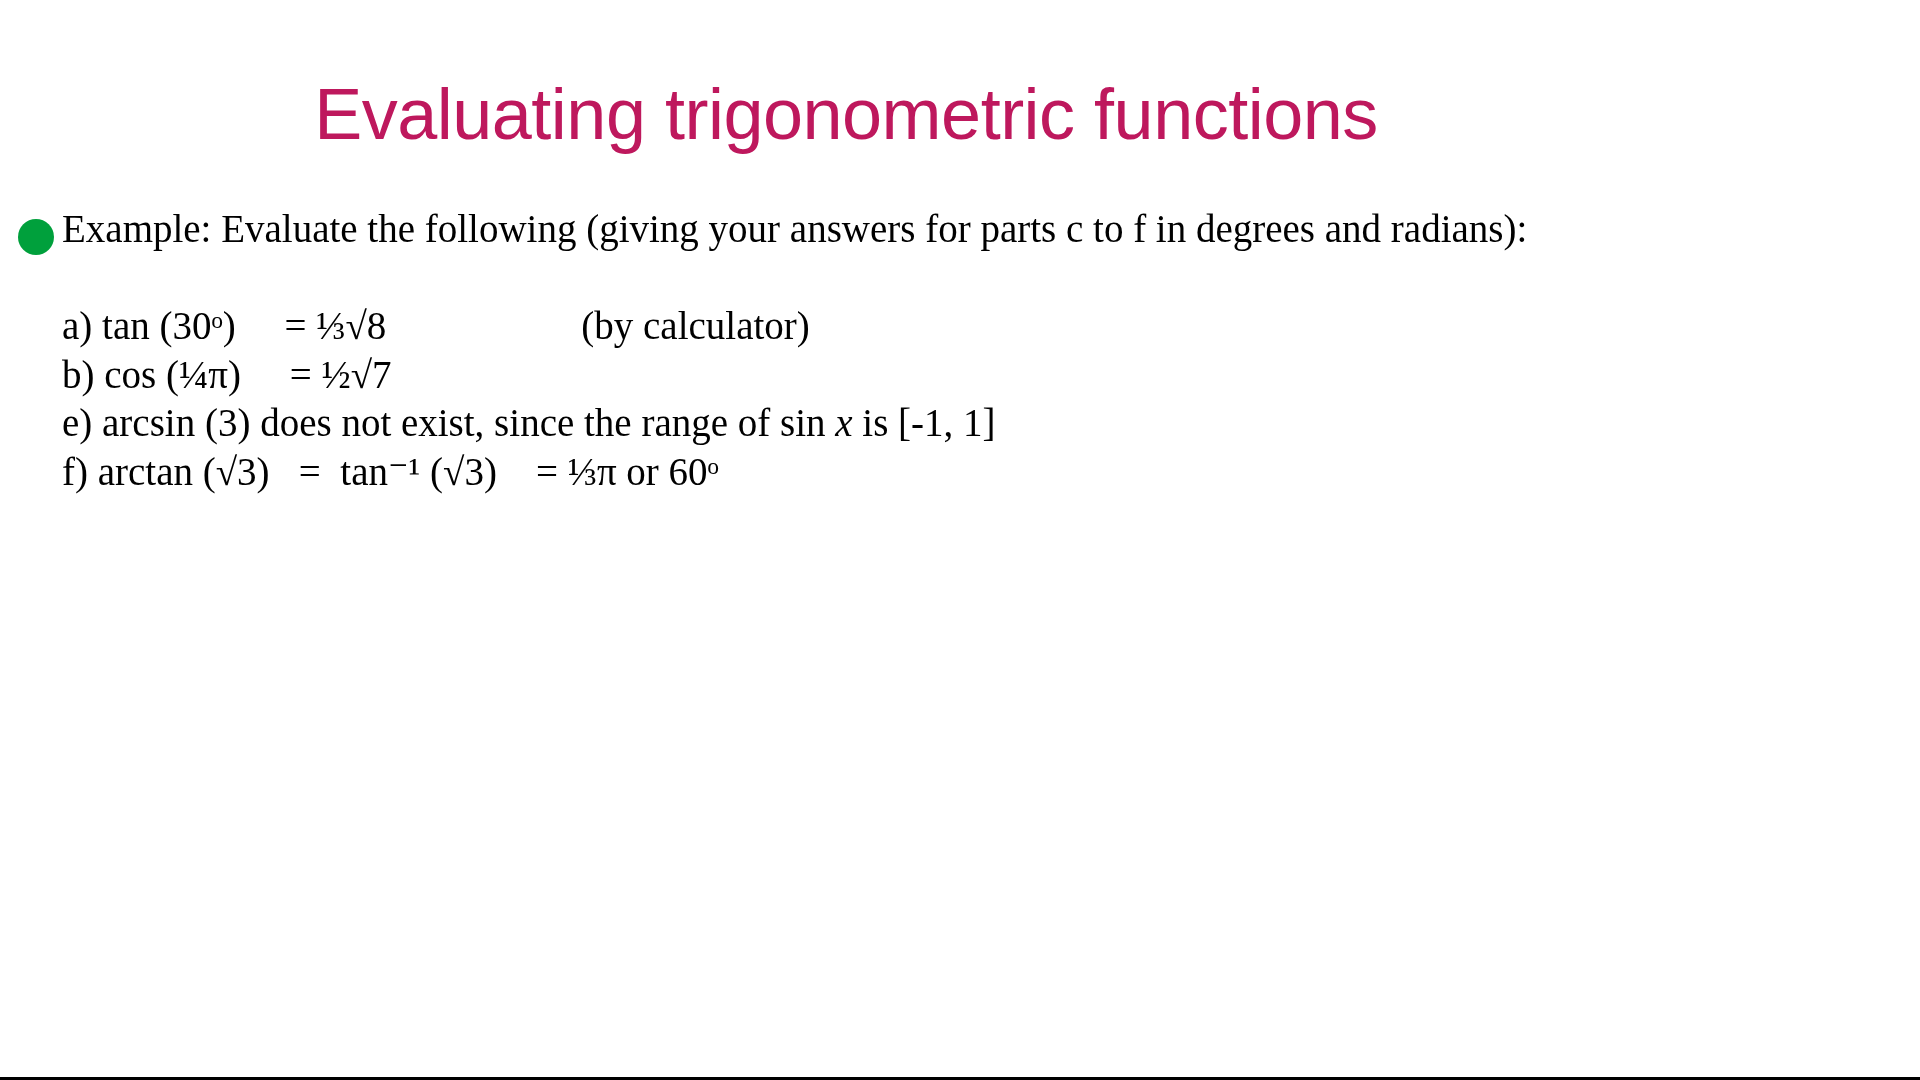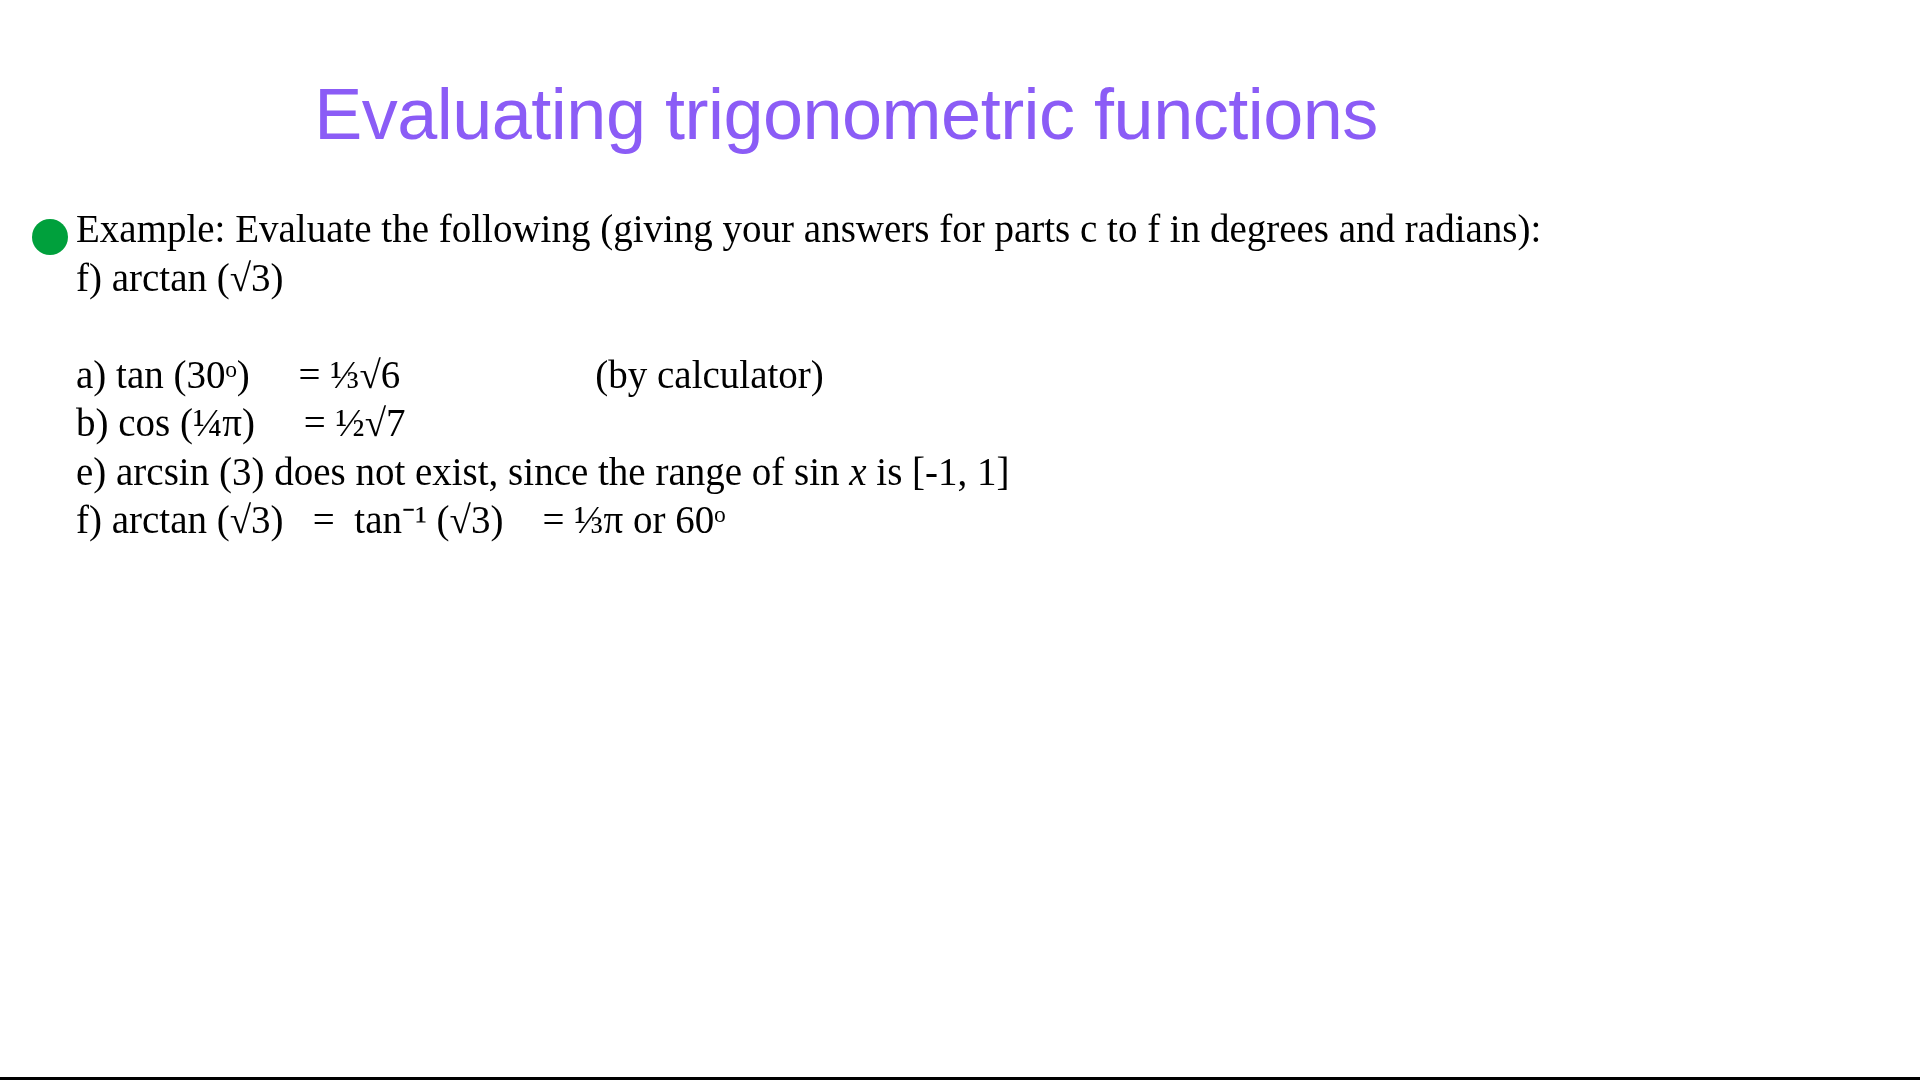--- a/index.html
+++ b/index.html
@@ -35,31 +35,30 @@
   .slide-title {
     position: absolute;
     top: 78px;
     left: 0;
     width: 1692px;
     text-align: center;
     font-family: "Liberation Sans", "DejaVu Sans", sans-serif;
     font-size: 72px;
     line-height: 1.0;
     font-weight: 400;
-    color: #8b5cf6;
+    color: #be185d;
     letter-spacing: -0.5px;
     white-space: nowrap;
   }
 
   .body-block {
     position: absolute;
     top: 205px;
-    left: 32px;
+    left: 18px;
     width: 1880px;
-    font-family: Liberation Serif, serif;
   }
 
   .bullet-row {
     display: flex;
     align-items: flex-start;
   }
 
   .bullet-dot {
     flex: 0 0 auto;
     width: 36px;
@@ -104,26 +103,25 @@
   <div class="slide-title">Evaluating trigonometric functions</div>
 
   <div class="body-block">
 
     <div class="bullet-row">
       <span class="bullet-dot"></span>
       <div class="bullet-text-col">
 
         <div class="para-line">Example: Evaluate the following (giving your answers for parts c to f in degrees and radians):</div>
 
-        <div class="para-line">f) arctan (√3)</div>
 
         <div class="spacer-line"></div>
 
         <div class="answers-block">
-          <div class="para-line">a) tan (30ᵒ)     = ⅓√6                    (by calculator)</div>
+          <div class="para-line">a) tan (30ᵒ)     = ⅓√8                    (by calculator)</div>
           <div class="para-line">b) cos (¼π)     = ½√7</div>
           <div class="para-line"><span>e) arcsin (3) does not exist, since the range of sin </span><span class="ital">x</span><span> is [-1, 1]</span></div>
           <div class="para-line">f) arctan (√3)   =  tan⁻¹ (√3)    = ⅓π or 60ᵒ</div>
         </div>
 
       </div>
     </div>
 
   </div>
 

